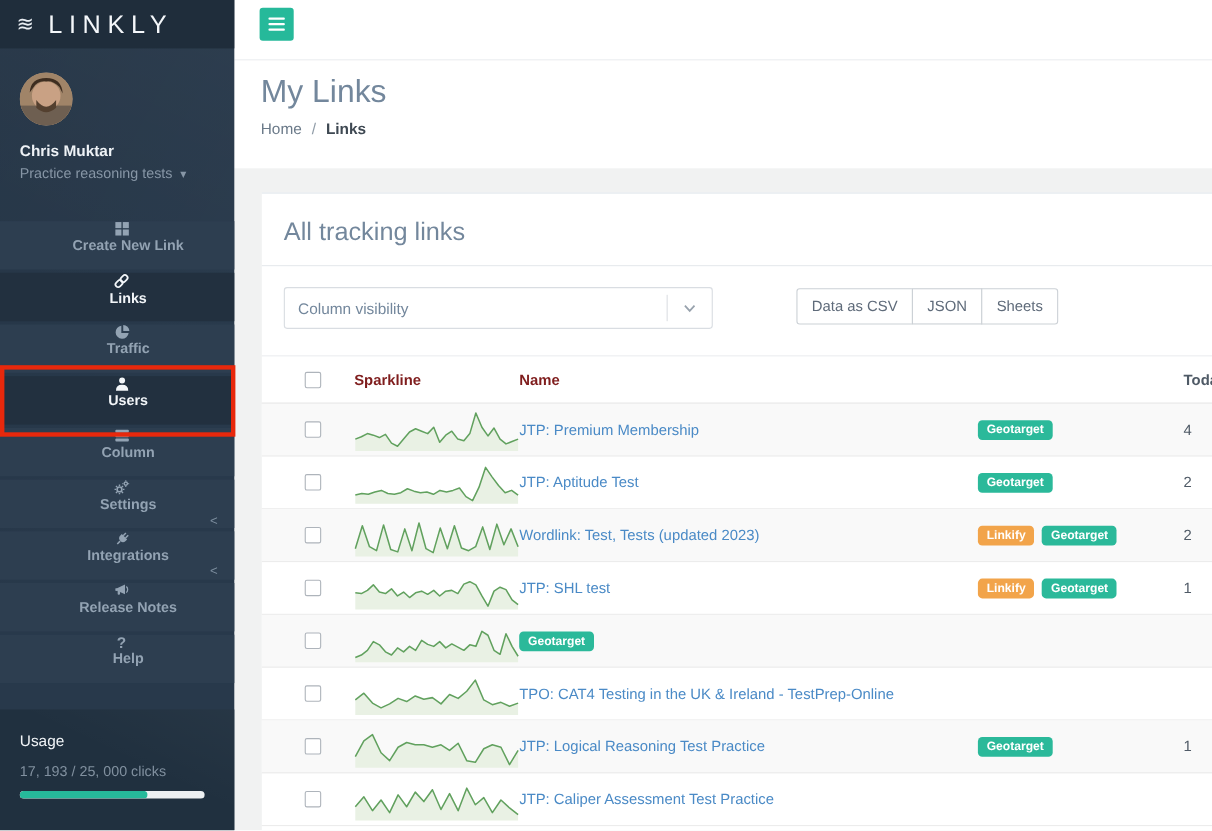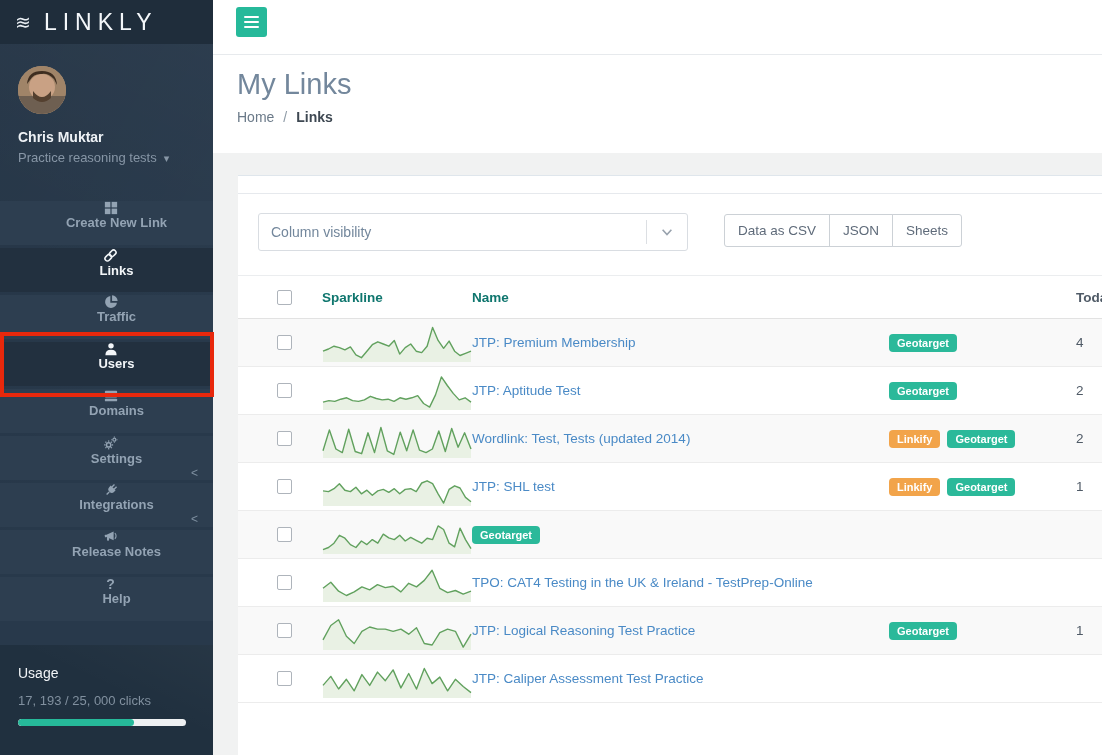--- a/index.html
+++ b/index.html
@@ -52,21 +52,21 @@
   .breadcrumb { margin-top:8px; font-size:14px; display:flex; gap:9px; align-items:center; }
   .bc-home { color:#6b7a89; cursor:pointer; }
   .bc-sep { color:#8e9aa6; }
   .bc-current { color:#3e4852; font-weight:700; }
   .band { height:22px; flex:0 0 22px; }
   .panel { flex:1; margin-left:25px; background:#fff; border-top:1px solid #dfe6ec; padding:0 20px; min-width:0; }
   .panel-title { padding-top:21px; font-size:23px; font-weight:400; color:#73879c; }
   .panel-divider { margin:17px -20px 0 -20px; border:0; border-top:1px solid #e6e9ed; }
 
   .controls { position:relative; margin-top:19px; height:38px; }
-  .colvis { width:430px; height:38px; border:1px solid #d9dde2; border-radius:3px; background:#fff;
+  .colvis { width:390px; height:38px; border:1px solid #d9dde2; border-radius:3px; background:#fff;
     display:flex; align-items:center; padding-left:12px; font-size:14px; color:#73879c; cursor:pointer; }
   .colvis-right { margin-left:auto; height:100%; display:flex; align-items:center; }
   .colvis-div { width:1px; height:24px; background:#dcdfe3; }
   .colvis-chev { width:40px; display:flex; justify-content:center; color:#98a2ad; }
   .btn-group { position:absolute; left:466px; top:1px; display:flex; }
   .btn-group button { padding:8px 13px; background:#fff; border:1px solid #ccd1d6; color:#5f6b7a;
     font-size:13.5px; font-family:inherit; margin-left:-1px; cursor:pointer; }
   .btn-group button:first-child { border-radius:3px 0 0 3px; margin-left:0; }
   .btn-group button:last-child { border-radius:0 3px 3px 0; }
 
@@ -79,21 +79,21 @@
   .cell-check { margin-left:39px; width:16px; flex:0 0 16px; }
   .cb { appearance:none; -webkit-appearance:none; width:15px; height:15px; border:1px solid #aeb4bb;
     border-radius:2px; background:#fff; cursor:pointer; display:block; }
   .cell-spark { margin-left:29px; width:150px; flex:0 0 150px; height:40px; }
   .cell-name { width:417px; flex:0 0 417px; font-size:13.5px; color:#4a8ac6;
     white-space:nowrap; overflow:hidden; }
   .cell-name a { color:#4a8ac6; text-decoration:none; cursor:pointer; }
   .cell-badges { width:185px; flex:0 0 185px; display:flex; gap:7px; }
   .badge { font-size:11px; font-weight:700; color:#fff; padding:4px 8px 3px 8px; border-radius:4px; line-height:1; }
   .cell-today { flex:1 0 80px; font-size:13.5px; color:#4f5a66; white-space:nowrap; padding-left:2px; }
-  .head .cell-spark, .head .cell-name { color:#0f766e; font-size:13.5px; }
+  .head .cell-spark, .head .cell-name { color:#7f1d1d; font-size:13.5px; }
 </style>
 </head>
 <body>
 
 <div class="app">
 
   <aside class="sidebar">
     <div class="logo-bar">
       <span class="logo-waves">≋</span>
       <span class="logo-text">LINKLY</span>
@@ -153,21 +153,21 @@
           <span class="mi-label">Users</span>
         </div>
         <div class="menu-item">
           <span class="mi-icon">
             <svg viewBox="0 0 16 16" width="14" height="14" fill="currentColor">
               <rect x="1" y="2" width="14" height="3.1" rx="1"></rect>
               <rect x="1" y="6.5" width="14" height="3.1" rx="1"></rect>
               <rect x="1" y="11" width="14" height="3.1" rx="1"></rect>
             </svg>
           </span>
-          <span class="mi-label">Domains</span>
+          <span class="mi-label">Column</span>
         </div>
         <div class="menu-item">
           <span class="mi-icon">
             <svg viewBox="0 0 16 16" width="15" height="15" stroke="currentColor" fill="none">
               <circle cx="6" cy="9.5" r="2.3" stroke-width="1.6"></circle>
               <g stroke-width="1.4">
                 <line x1="9.4" y1="9.5" x2="10.8" y2="9.5"></line>
                 <line x1="2.6" y1="9.5" x2="1.2" y2="9.5"></line>
                 <line x1="6" y1="6.1" x2="6" y2="4.7"></line>
                 <line x1="6" y1="12.9" x2="6" y2="14.3"></line>
@@ -242,20 +242,21 @@
     <div class="page-header">
       <div class="page-title">My Links</div>
       <div class="breadcrumb">
         <span class="bc-home">Home</span>
         <span class="bc-sep">/</span>
         <span class="bc-current">Links</span>
       </div>
     </div>
     <div class="band"></div>
     <div class="panel">
+      <div class="panel-title">All tracking links</div>
       <hr class="panel-divider">
       <div class="controls">
         <div class="colvis">
           <span>Column visibility</span>
           <span class="colvis-right">
             <span class="colvis-div"></span>
             <span class="colvis-chev">
               <svg width="14" height="14" viewBox="0 0 16 16">
                   <polyline points="3,5.5 8,11 13,5.5" fill="none" stroke="currentColor" stroke-width="1.8"></polyline>
                 </svg>
@@ -308,21 +309,21 @@
               <span class="cell-today">2</span>
             </div>
             <div class="trow odd">
               <span class="cell-check">
                 <input type="checkbox" class="cb" style="">
               </span>
               <span class="cell-spark"><svg width="150" height="40" viewBox="0 0 150 40">
                   <polygon points="1.0,31.8 7.4,10.9 13.9,30.0 20.3,33.6 26.7,10.2 33.2,32.5 39.6,34.7 46.0,13.8 52.5,33.6 58.9,8.4 65.3,31.8 71.8,35.4 78.2,13.1 84.7,31.8 91.1,10.9 97.5,31.1 104.0,33.6 110.4,30.0 116.8,12.0 123.3,32.5 129.7,9.5 136.1,28.2 142.6,13.8 149.0,30.0 149,39 1,39" fill="#e9f1e4"></polygon>
                   <polyline points="1.0,31.8 7.4,10.9 13.9,30.0 20.3,33.6 26.7,10.2 33.2,32.5 39.6,34.7 46.0,13.8 52.5,33.6 58.9,8.4 65.3,31.8 71.8,35.4 78.2,13.1 84.7,31.8 91.1,10.9 97.5,31.1 104.0,33.6 110.4,30.0 116.8,12.0 123.3,32.5 129.7,9.5 136.1,28.2 142.6,13.8 149.0,30.0" fill="none" stroke="#61a15e" stroke-width="1.4" stroke-linejoin="round"></polyline>
                 </svg></span>
-              <span class="cell-name"><a>Wordlink: Test, Tests (updated 2014)</a></span>
+              <span class="cell-name"><a>Wordlink: Test, Tests (updated 2023)</a></span>
               <span class="cell-badges">
                 <span class="badge" style="background: rgb(242, 164, 74);">Linkify</span>
                 <span class="badge" style="background: rgb(43, 185, 154);">Geotarget</span>
               </span>
               <span class="cell-today">2</span>
             </div>
             <div class="trow">
               <span class="cell-check">
                 <input type="checkbox" class="cb" style="">
               </span>

